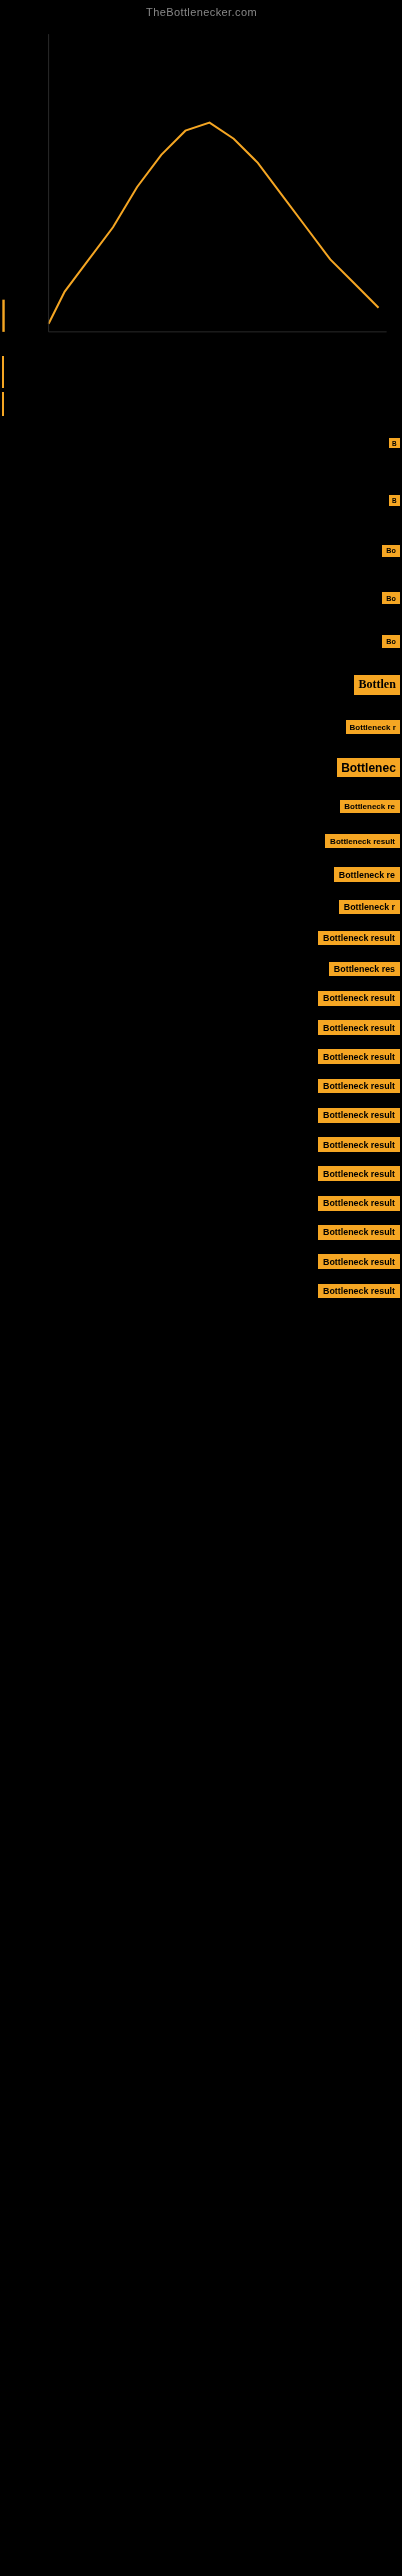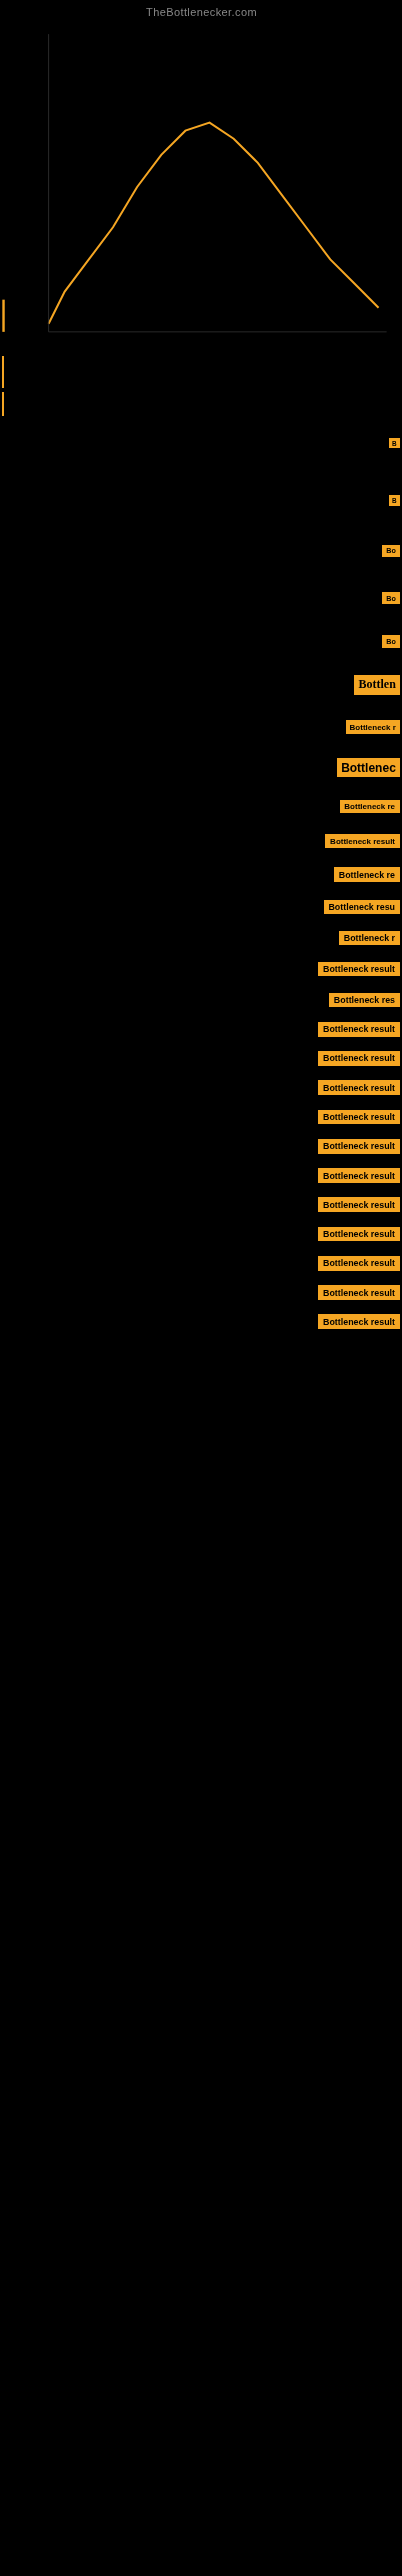--- a/index.html
+++ b/index.html
@@ -157,23 +157,20 @@
     </div>
 
     <div class="bottleneck-item item-9" style="margin-bottom: 16px;">
       <span class="bottleneck-label">Bottleneck result</span>
     </div>
 
     <div class="bottleneck-item item-10" style="margin-bottom: 14.5px;">
       <span class="bottleneck-label">Bottleneck re</span>
     </div>
 
-    <div class="bottleneck-item item-11" style="margin-bottom: 13px;">
-      <span class="bottleneck-label">Bottleneck resu</span>
-    </div>
 
     <div class="bottleneck-item item-12" style="margin-bottom: 13px;">
       <span class="bottleneck-label">Bottleneck r</span>
     </div>
 
     <div class="bottleneck-item item-13" style="margin-bottom: 13px;">
       <span class="bottleneck-label">Bottleneck result</span>
     </div>
 
     <div class="bottleneck-item item-14" style="margin-bottom: 11.3px; padding-left: 12px;">

